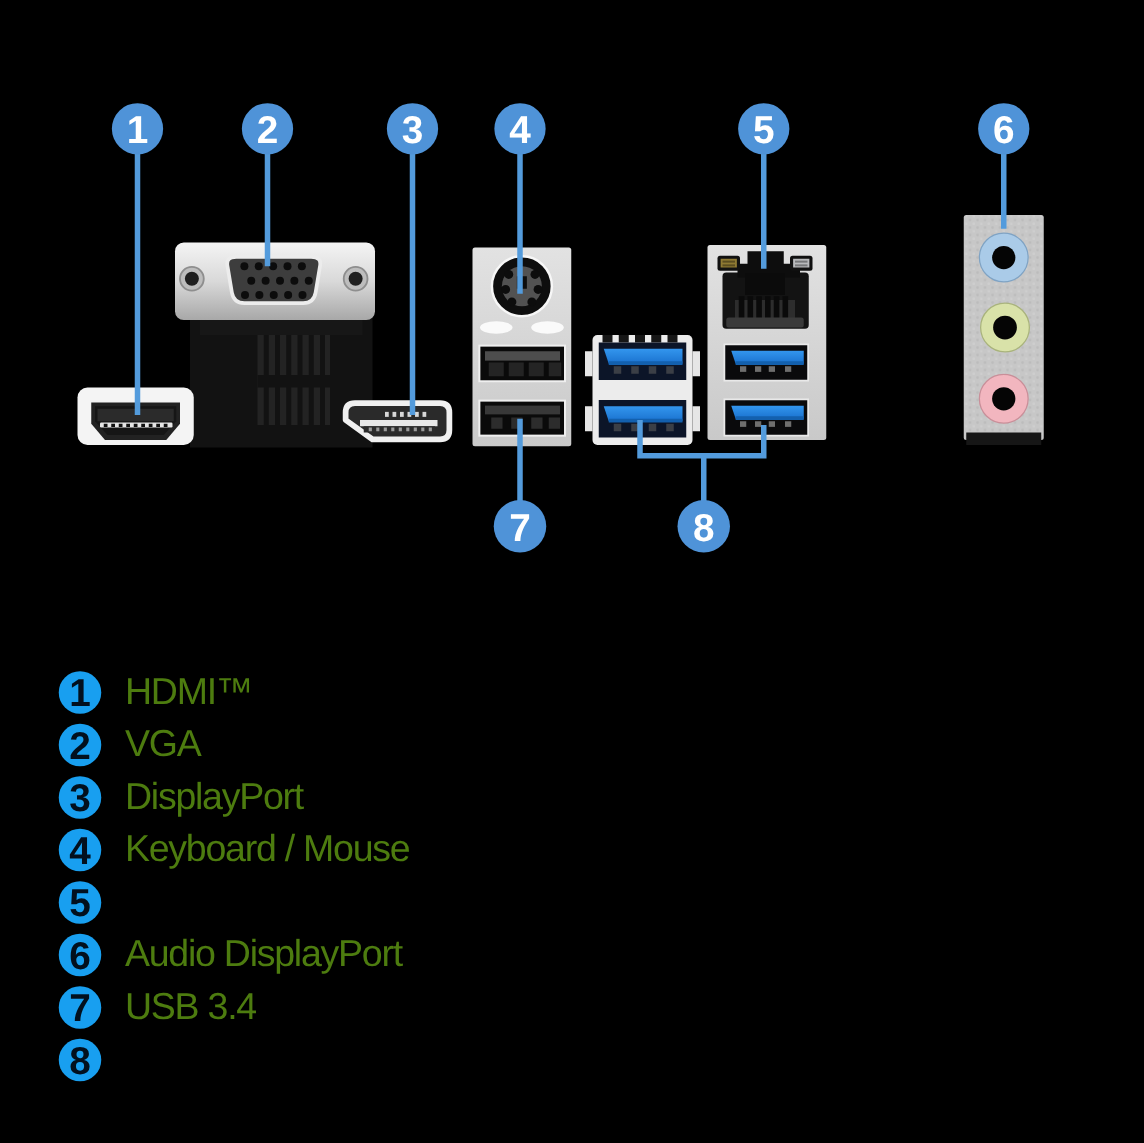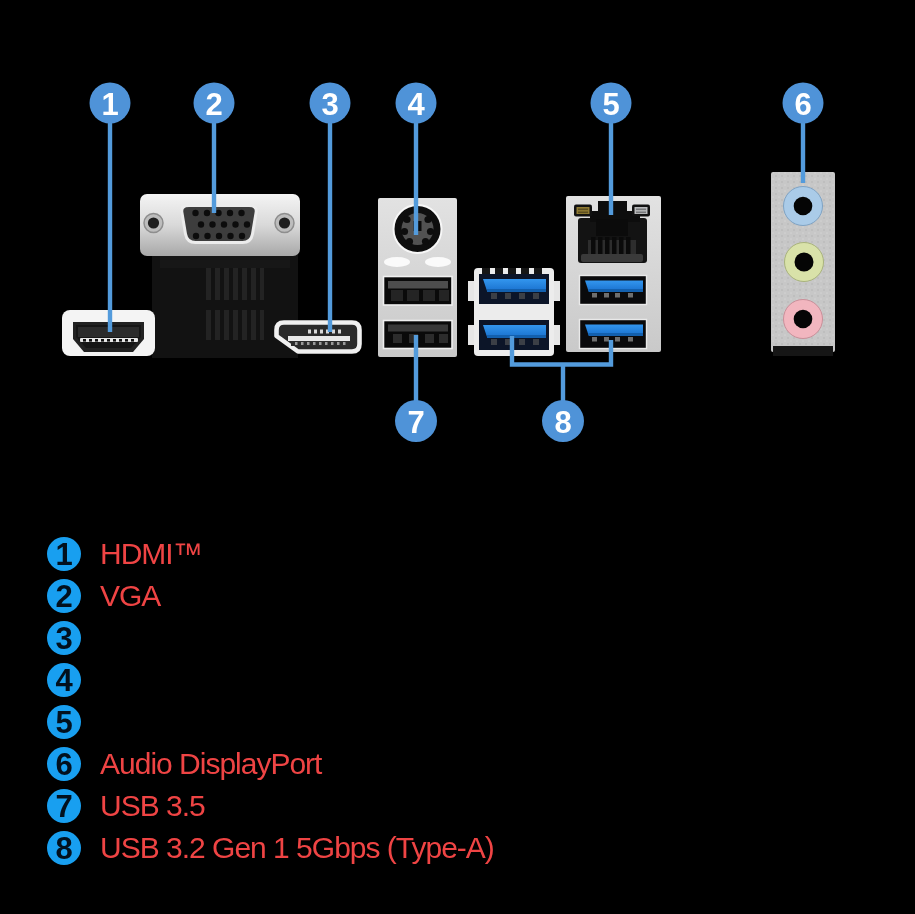--- a/index.html
+++ b/index.html
@@ -1,21 +1,21 @@
 <!DOCTYPE html>
 <html><head>
 <meta charset="utf-8">
 <style>
   html,body{margin:0;padding:0;background:#000;}
   #stage{position:relative;width:915px;height:914px;background:#000;overflow:hidden;
          font-family:"Liberation Sans",sans-serif;}
   .row{position:absolute;left:47px;display:flex;align-items:center;height:34px;}
   .badge{width:34px;height:34px;border-radius:50%;background:#189ff0;color:#02101e;
          font-weight:bold;font-size:31px;line-height:35px;text-align:center;flex:0 0 34px;}
-  .lbl{margin-left:19px;color:#ef4444;font-size:30px;white-space:nowrap;letter-spacing:-1px;}
+  .lbl{margin-left:19px;color:#4d7c0f;font-size:30px;white-space:nowrap;letter-spacing:-1px;}
 </style>
 </head>
 <body>
 <div id="stage">
 <svg width="915" height="500" viewBox="0 0 915 500" style="position:absolute;left:0;top:0;">
   <defs>
     <linearGradient id="vgaPlate" x1="0" y1="0" x2="0" y2="1">
       <stop offset="0" stop-color="#f4f4f4"></stop>
       <stop offset="0.5" stop-color="#d9d9d9"></stop>
       <stop offset="1" stop-color="#a8a8a8"></stop>
@@ -279,32 +279,33 @@
 <div class="row" style="top:537px;">
       <div class="badge">1</div>
       <div class="lbl">HDMI™</div>
     </div>
 <div class="row" style="top:579px;">
       <div class="badge">2</div>
       <div class="lbl">VGA</div>
     </div>
 <div class="row" style="top:621px;">
       <div class="badge">3</div>
+      <div class="lbl">DisplayPort</div>
     </div>
 <div class="row" style="top:663px;">
       <div class="badge">4</div>
+      <div class="lbl">Keyboard / Mouse</div>
     </div>
 <div class="row" style="top:705px;">
       <div class="badge">5</div>
     </div>
 <div class="row" style="top:747px;">
       <div class="badge">6</div>
       <div class="lbl">Audio DisplayPort</div>
     </div>
 <div class="row" style="top:789px;">
       <div class="badge">7</div>
-      <div class="lbl">USB 3.5</div>
+      <div class="lbl">USB 3.4</div>
     </div>
 <div class="row" style="top:831px;">
       <div class="badge">8</div>
-      <div class="lbl">USB 3.2 Gen 1 5Gbps (Type-A)</div>
     </div>
 </div>
 
 </body></html>

